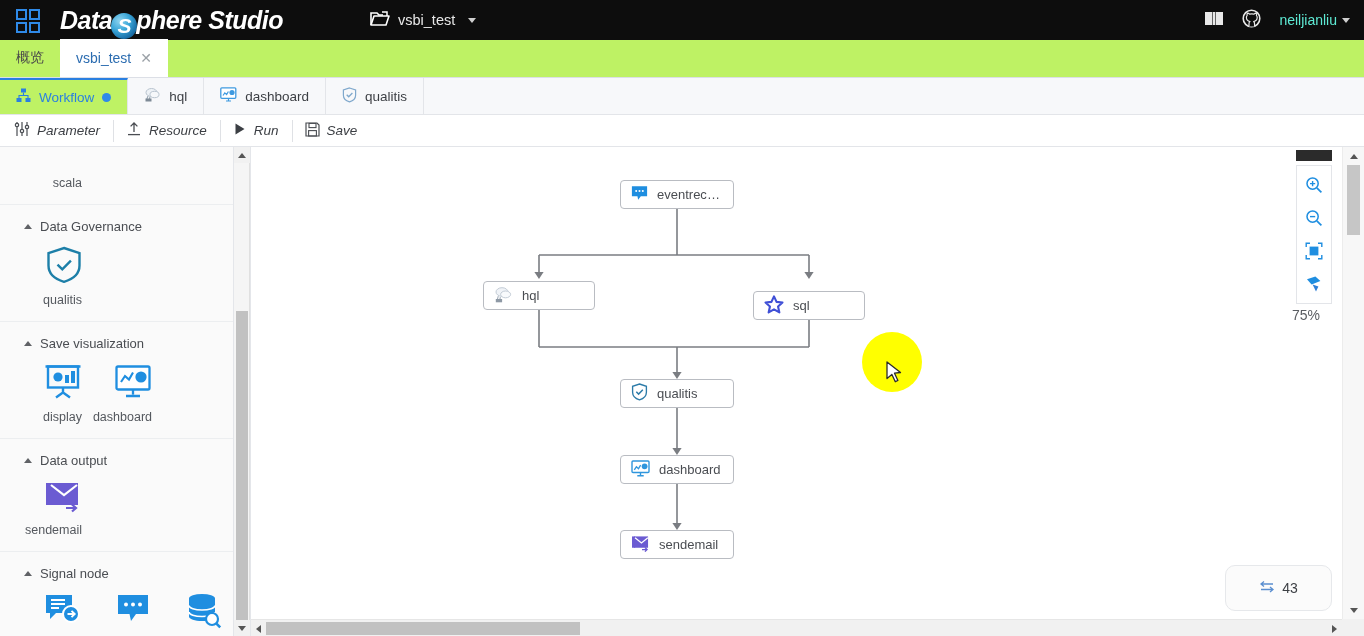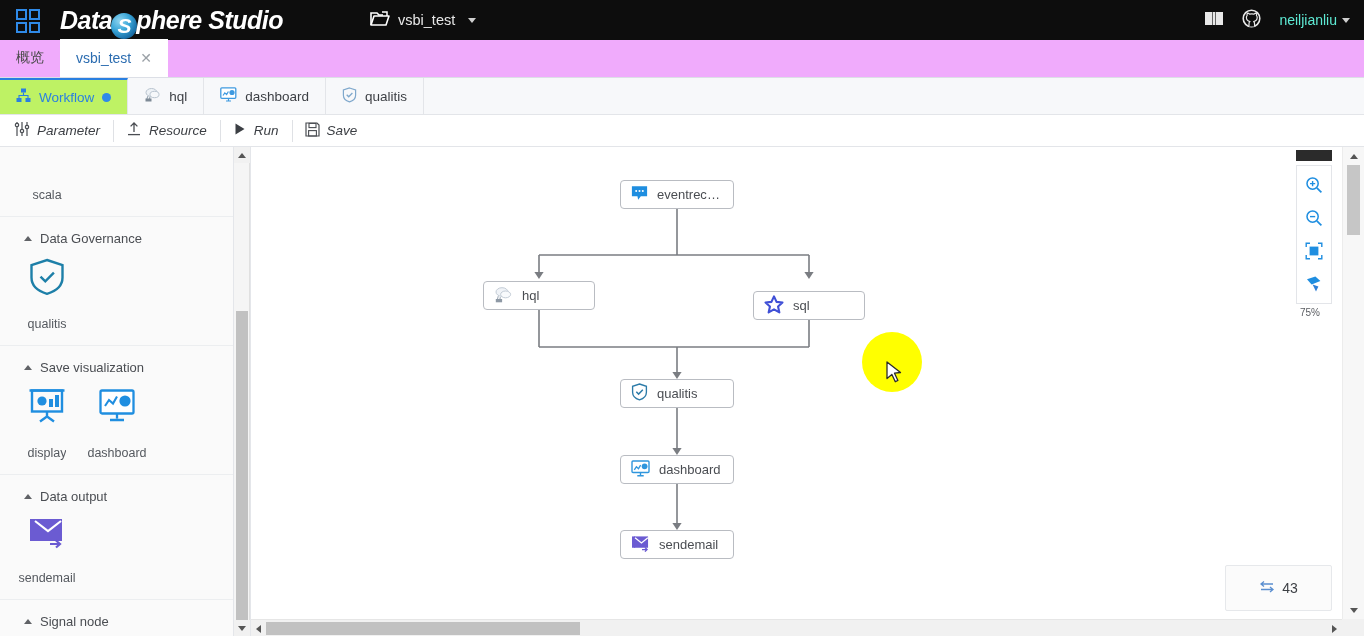--- a/index.html
+++ b/index.html
@@ -37,21 +37,21 @@
     position: absolute; right: 14px; top: 0; height: 40px;
     display: flex; align-items: center; gap: 18px;
   }
   .topright .uname { color: #5eead4; font-size: 14px; }
   .chev { display:inline-block; width:0;height:0; border-left:4.5px solid transparent;
           border-right:4.5px solid transparent; border-top:5px solid #cfcfcf; margin-left:5px; }
 
   
   .proj-tabs {
     position: absolute; left: 0; top: 40px; width: 1364px; height: 38px;
-    background: #f0abfc; border-bottom: 1px solid #dcdfe6; display: flex; align-items: flex-end;
+    background: #bef264; border-bottom: 1px solid #dcdfe6; display: flex; align-items: flex-end;
   }
   .ptab {
     height: 38px; padding: 0 16px; display: flex; align-items: center; gap: 9px;
     font-size: 14px; color: #4a4a4a; cursor: pointer; background: transparent;
   }
   .ptab.active { background: #ffffff; color: #2b6cb0; }
   .ptab .x { color: #9aa0a6; font-size: 14px; line-height: 1; }
 
   
   .node-tabs {
@@ -87,21 +87,21 @@
   }
   .sb-group { border-bottom: 1px solid #eceef0; padding: 0 0 10px 0; }
   .sb-head {
     display: flex; align-items: center; gap: 8px; padding: 14px 0 10px 24px;
     font-size: 13px; color: #4a4d52;
   }
   .caret-up { width:0;height:0;border-left:4px solid transparent;border-right:4px solid transparent;
               border-bottom:5px solid #606266; }
   .sb-items { display: flex; flex-wrap: wrap; padding-left: 12px; }
   .sb-item {
-    width: 70px; display: flex; flex-direction: column; align-items: center; gap: 17px;
+    width: 70px; display: flex; flex-direction: column; align-items: flex-end; gap: 5px;
     cursor: pointer; padding: 2px 0 4px 0;
   }
   .sb-item .lbl { font-size: 12.5px; color: #54585e; max-width: 68px; overflow: hidden;
                   white-space: nowrap; text-overflow: ellipsis; text-align:center; }
 
   
   .sb-scroll {
     position: absolute; left: 234px; top: 147px; width: 16px; height: 489px;
     background: #f5f5f5; border-right: 1px solid #e0e0e0;
   }
@@ -125,27 +125,27 @@
   .node .nlbl { white-space: nowrap; overflow: hidden; text-overflow: ellipsis; }
   svg.edges { position: absolute; left: 0; top: 0; width: 1091px; height: 472px; pointer-events: none; }
 
   
   .zoompal {
     position: absolute; right: 10px; top: 18px; width: 36px;
     background: #ffffff; border: 1px solid #e3e5e9;
     display: flex; flex-direction: column; align-items: center; padding: 8px 0 8px 0; gap: 11px;
   }
   .zoompal .zbtn { width: 22px; height: 22px; display:flex; align-items:center; justify-content:center; cursor:pointer; }
-  .zoom-label { position: absolute; right: 22px; top: 160px; font-size: 10px; color: #5a5d62; }
+  .zoom-label { position: absolute; right: 22px; top: 160px; font-size: 14px; color: #5a5d62; }
   .dark-cap { position:absolute; right: 10px; top: 3px; width: 36px; height: 11px; background:#2b2b2b; }
 
   
   .countcard {
     position: absolute; right: 10px; bottom: 8px; width: 107px; height: 46px;
-    background: #fbfbfb; border: 1px solid #e6e8eb; border-radius: 2px;
+    background: #fbfbfb; border: 1px solid #e6e8eb; border-radius: 10px;
     display: flex; align-items: center; justify-content: center; gap: 7px;
     font-size: 14px; color: #3c3f44;
   }
 
   
   .click-hl {
     position: absolute; left: 862px; top: 332px; width: 60px; height: 60px;
     border-radius: 50%; background: #ffff00; pointer-events: none;
   }
   .cursor { position: absolute; left: 886px; top: 361px; pointer-events: none; }

